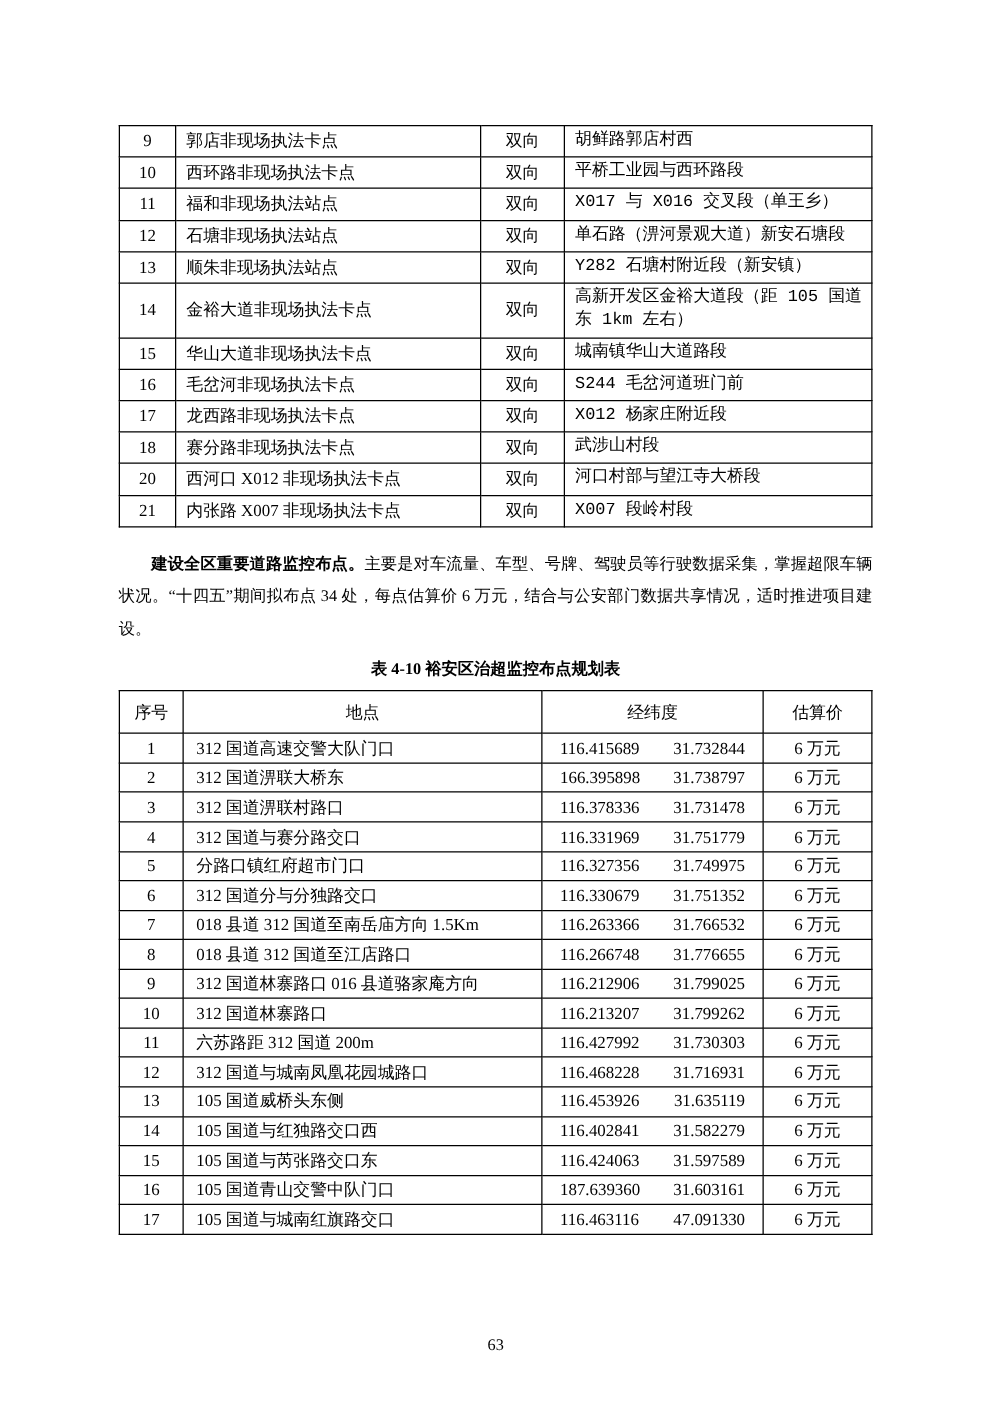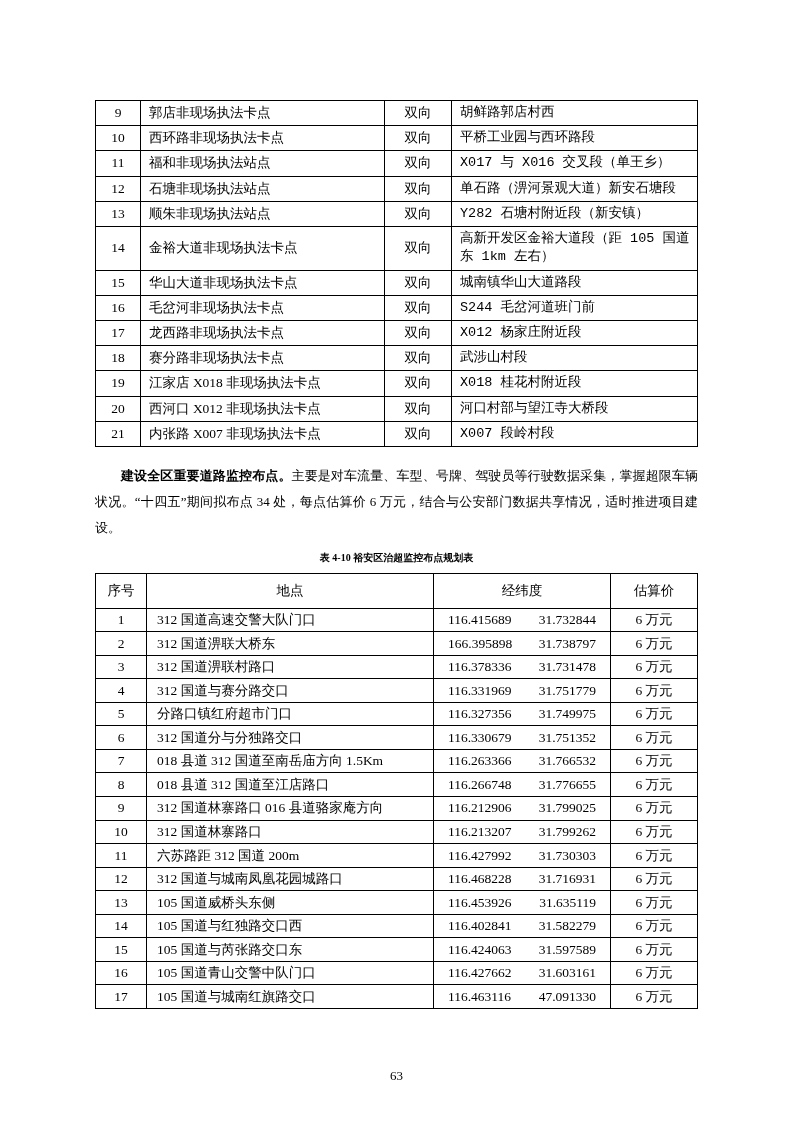--- a/index.html
+++ b/index.html
@@ -57,21 +57,21 @@
     text-align: justify;
     margin: 16px 0 6px 0;
     text-indent: 2em;
     font-family: "Liberation Serif", "DejaVu Serif", serif;
   }
   .para b {
     font-weight: bold;
   }
   .tbl-caption {
     text-align: center;
-    font-size: 10px;
+    font-size: 13px;
     font-weight: bold;
     margin: 10px 0 8px 0;
     font-family: "Liberation Serif", "DejaVu Serif", serif;
   }
   table.t2 {
     border-collapse: collapse;
   }
   table.t2 th, table.t2 td {
     border: 1px solid #000;
     font-size: 13.5px;
@@ -165,26 +165,20 @@
         <td class="dir">双向</td>
         <td class="loc">X012 杨家庄附近段</td>
       </tr>
       <tr>
         <td class="num">18</td>
         <td class="name">赛分路非现场执法卡点</td>
         <td class="dir">双向</td>
         <td class="loc">武涉山村段</td>
       </tr>
       <tr>
-        <td class="num">19</td>
-        <td class="name">江家店 X018 非现场执法卡点</td>
-        <td class="dir">双向</td>
-        <td class="loc">X018 桂花村附近段</td>
-      </tr>
-      <tr>
         <td class="num">20</td>
         <td class="name">西河口 X012 非现场执法卡点</td>
         <td class="dir">双向</td>
         <td class="loc">河口村部与望江寺大桥段</td>
       </tr>
       <tr>
         <td class="num">21</td>
         <td class="name">内张路 X007 非现场执法卡点</td>
         <td class="dir">双向</td>
         <td class="loc">X007 段岭村段</td>
@@ -371,21 +365,21 @@
               <span>31.597589</span>
             </span>
           </td>
         <td class="c-price">6 万元</td>
       </tr>
       <tr>
         <td class="c-no">16</td>
         <td class="c-place">105 国道青山交警中队门口</td>
         <td class="c-coord">
             <span class="coord-wrap">
-              <span>116.427662</span>
+              <span>187.639360</span>
               <span>31.603161</span>
             </span>
           </td>
         <td class="c-price">6 万元</td>
       </tr>
       <tr>
         <td class="c-no">17</td>
         <td class="c-place">105 国道与城南红旗路交口</td>
         <td class="c-coord">
             <span class="coord-wrap">

